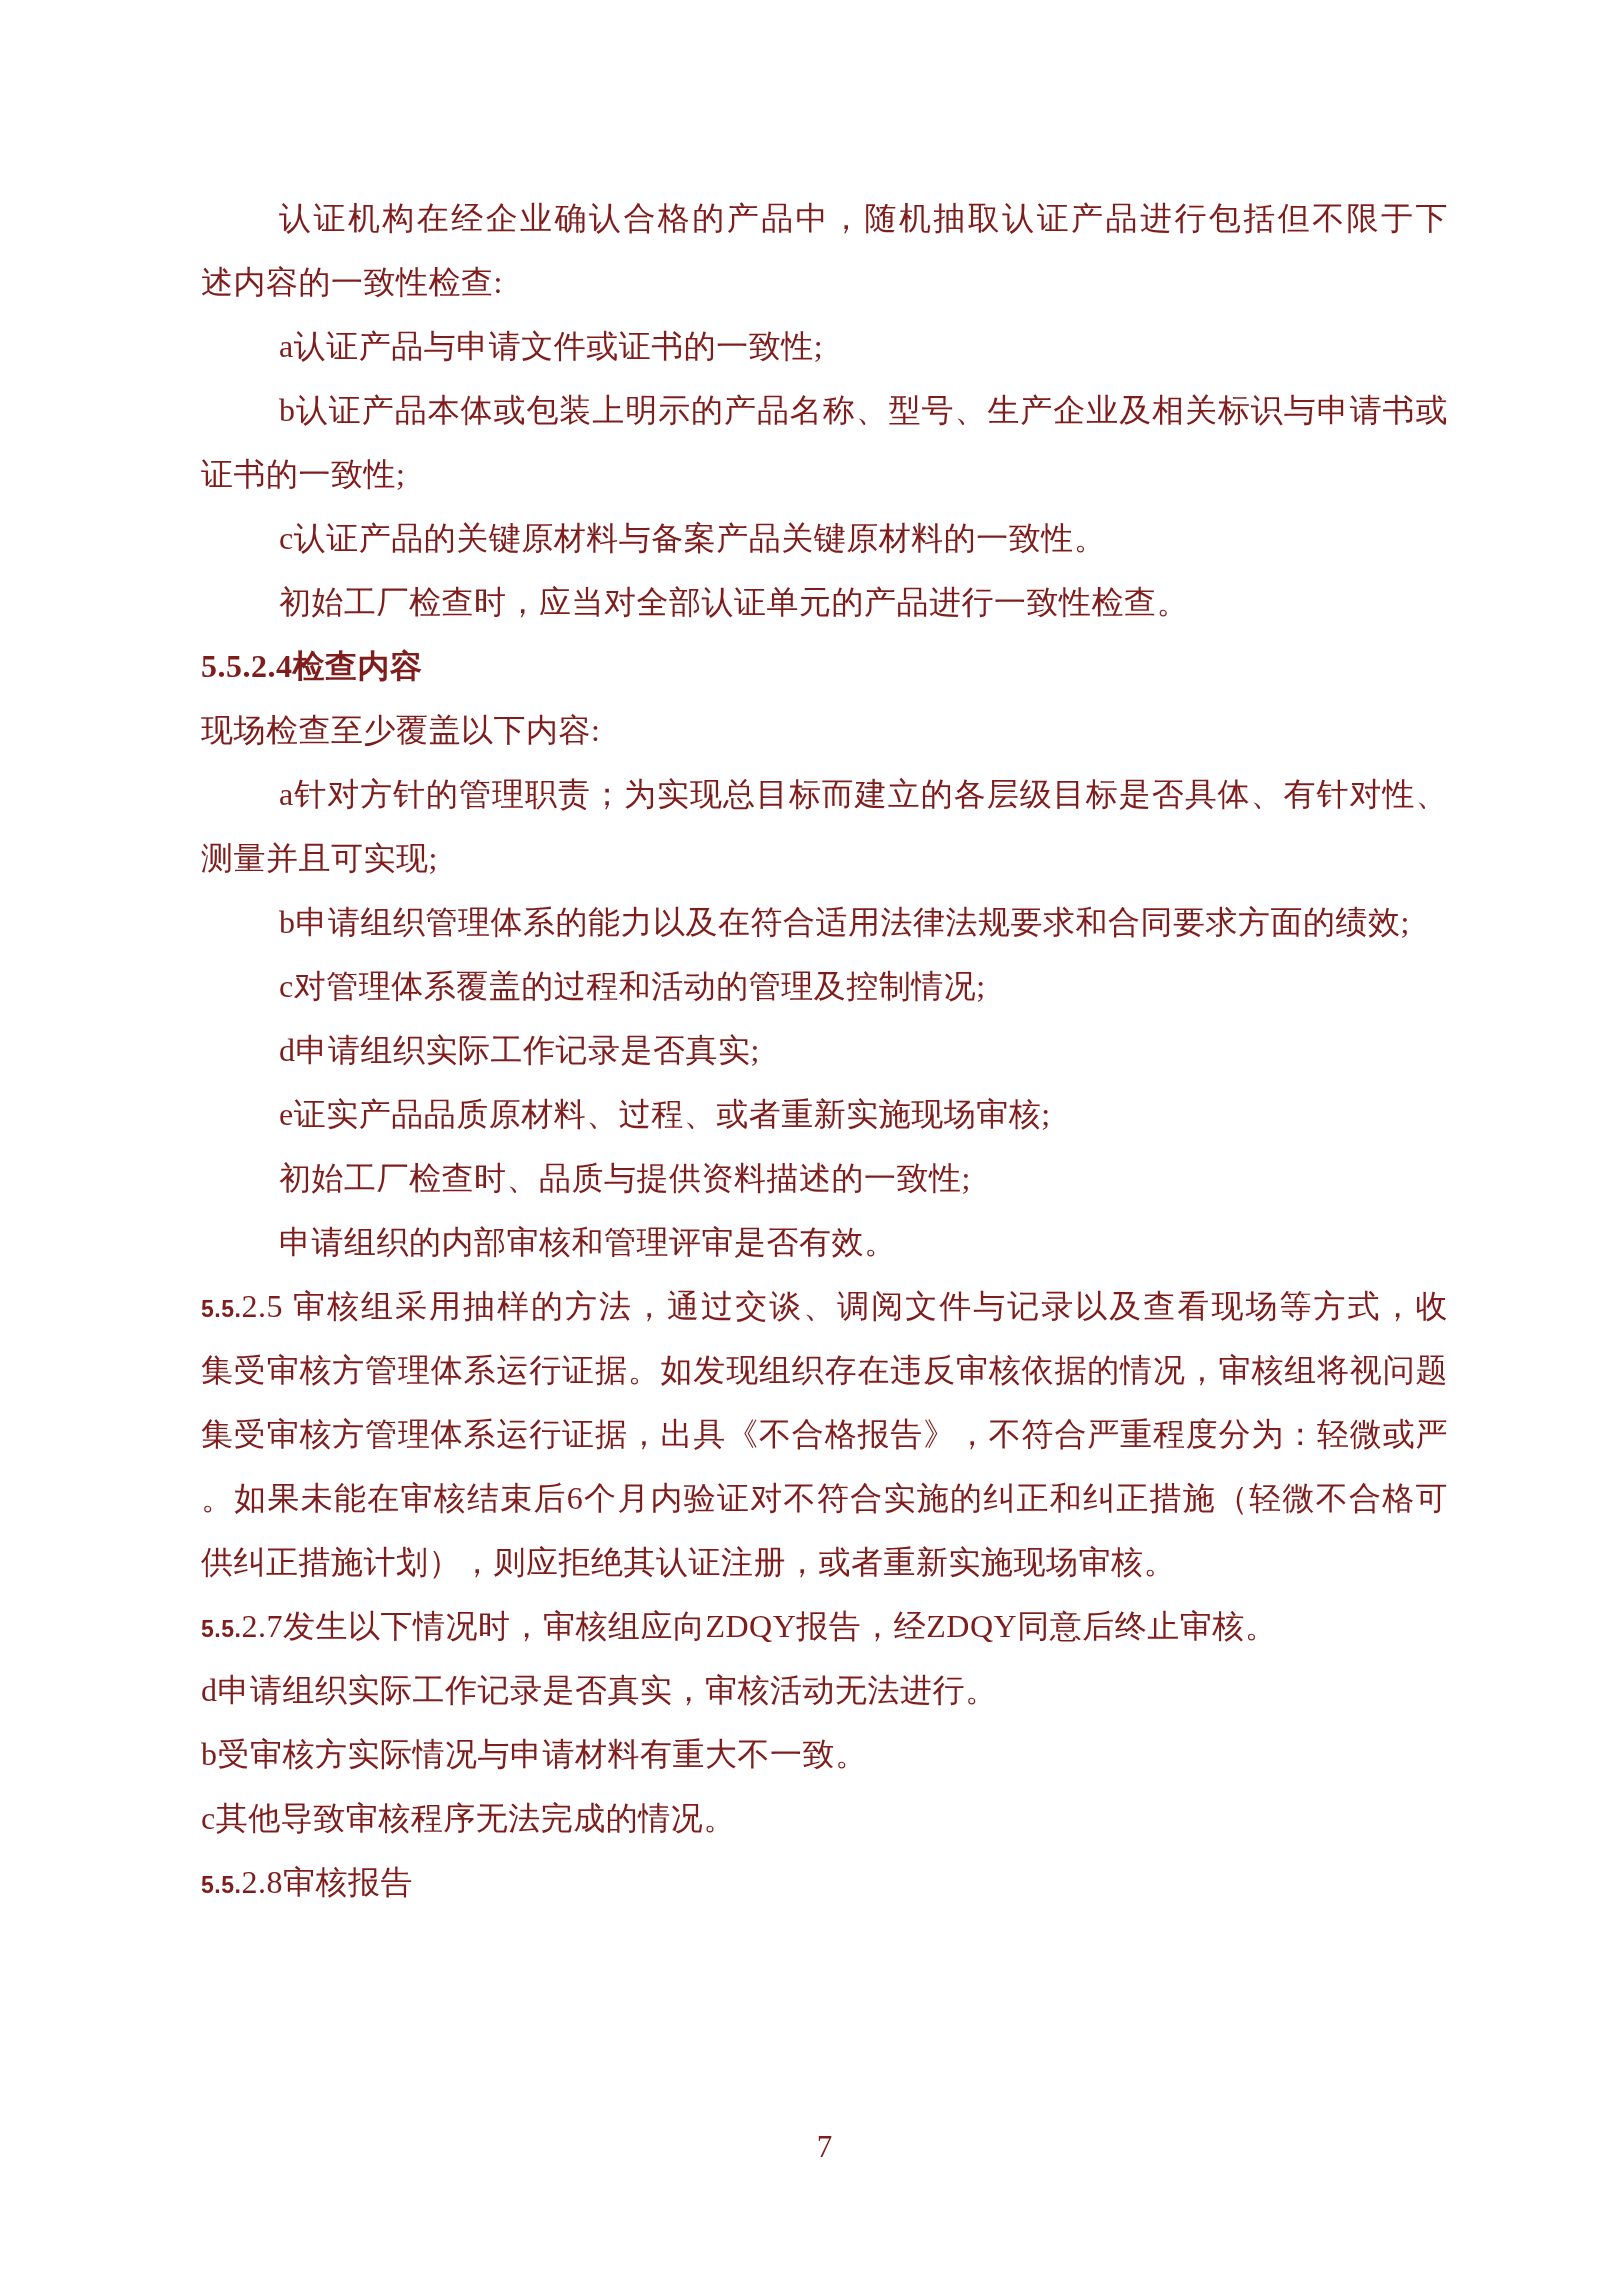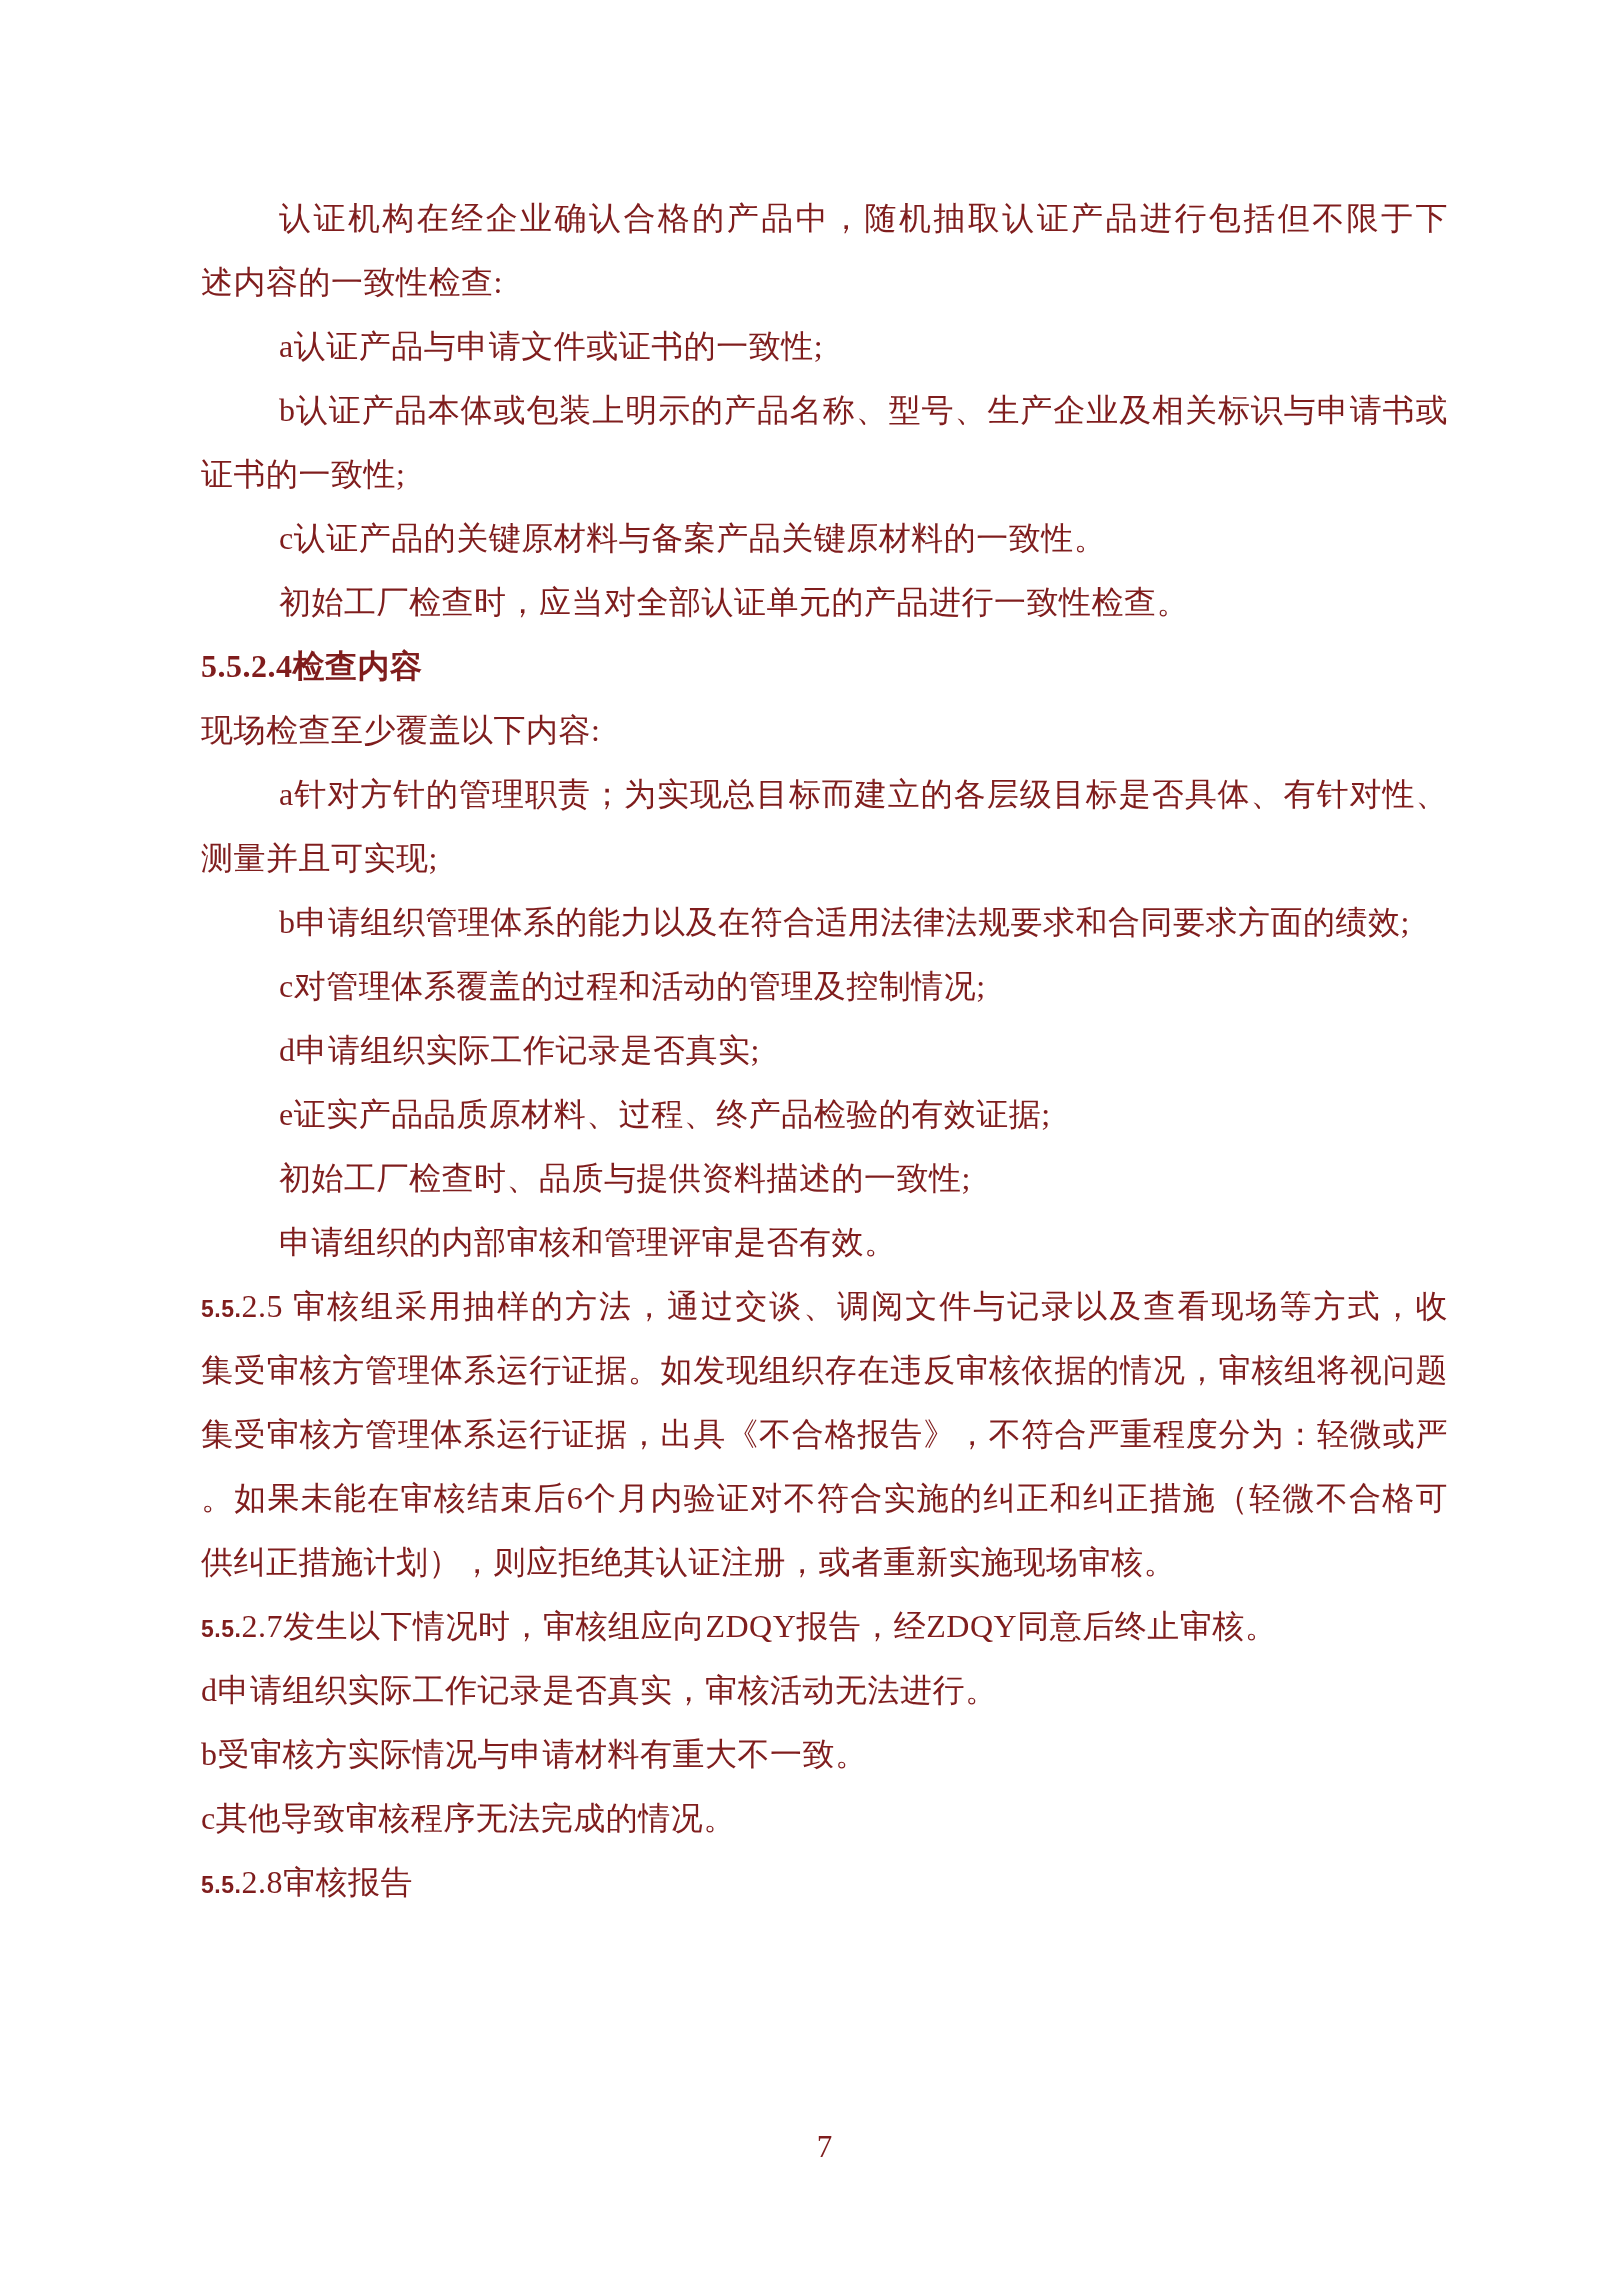--- a/index.html
+++ b/index.html
@@ -95,21 +95,21 @@
       <div class="para">
         <div class="line last indent">b申请组织管理体系的能力以及在符合适用法律法规要求和合同要求方面的绩效;</div>
       </div>
       <div class="para">
         <div class="line last indent">c对管理体系覆盖的过程和活动的管理及控制情况;</div>
       </div>
       <div class="para">
         <div class="line last indent">d申请组织实际工作记录是否真实;</div>
       </div>
       <div class="para">
-        <div class="line last indent">e证实产品品质原材料、过程、终产品检验的有效证据;</div>
+        <div class="line last indent">e证实产品品质原材料、过程、或者重新实施现场审核;</div>
       </div>
       <div class="para">
         <div class="line last indent">初始工厂检查时、品质与提供资料描述的一致性;</div>
       </div>
       <div class="para">
         <div class="line last indent">申请组织的内部审核和管理评审是否有效。</div>
       </div>
       <div class="para">
         <div class="line"><b class="num">5.5.</b>2.5 审核组采用抽样的方法，通过交谈、调阅文件与记录以及查看现场等方式，收</div>
         <div class="line">集受审核方管理体系运行证据。如发现组织存在违反审核依据的情况，审核组将视问题</div>

